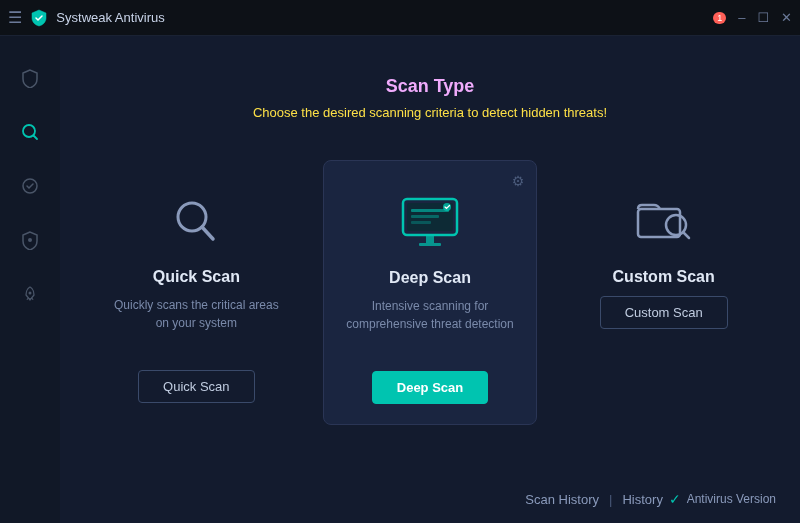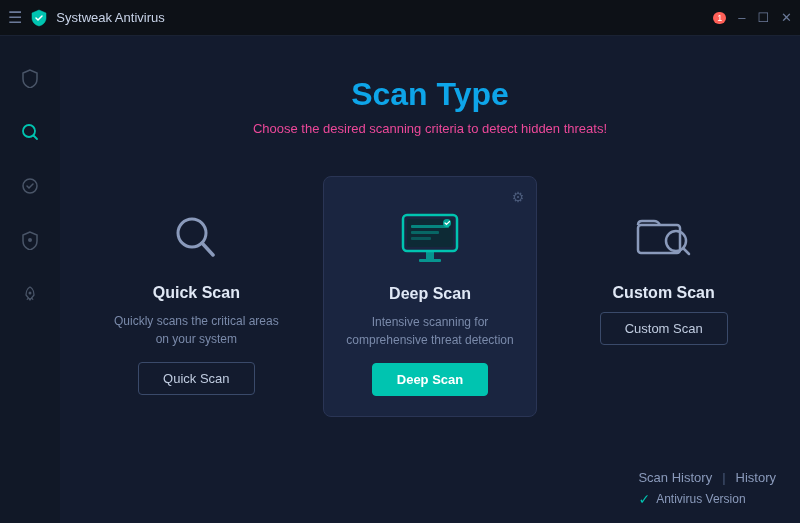--- a/index.html
+++ b/index.html
@@ -104,28 +104,28 @@
       flex: 1;
       background: #131b2e;
       display: flex;
       flex-direction: column;
       align-items: center;
       padding: 40px 30px 20px;
       position: relative;
     }
 
     .page-title {
-      font-size: 32px;
+      font-size: 18px;
       font-weight: 600;
-      color: #0ea5e9;
+      color: #f0abfc;
       margin-bottom: 8px;
     }
     .page-subtitle {
       font-size: 13px;
-      color: #ec4899;
+      color: #fde047;
       margin-bottom: 40px;
       text-align: center;
     }
 
     
     .scan-cards {
       display: flex;
       gap: 20px;
       align-items: flex-start;
       justify-content: center;
@@ -175,21 +175,21 @@
       font-size: 16px;
       font-weight: 700;
       color: #e0e8f5;
       margin-bottom: 10px;
     }
 
     .card-desc {
       font-size: 12px;
       color: #7a8aaa;
       line-height: 1.5;
-      margin-bottom: 14px;
+      margin-bottom: 38px;
       min-height: 36px;
     }
 
     .btn-scan {
       padding: 8px 24px;
       border-radius: 4px;
       font-size: 13px;
       font-weight: 500;
       cursor: pointer;
       border: 1px solid #3a4a6a;
@@ -203,21 +203,22 @@
       color: #fff;
       font-weight: 600;
     }
 
     
     .bottom-bar {
       position: absolute;
       bottom: 16px;
       right: 24px;
       display: flex;
-      flex-direction: column;
+      flex-direction: row;
+      align-items: flex-end;
       gap: 6px;
     }
 
     .bottom-links {
       display: flex;
       align-items: center;
       gap: 10px;
       font-size: 13px;
       color: #7a8aaa;
     }

